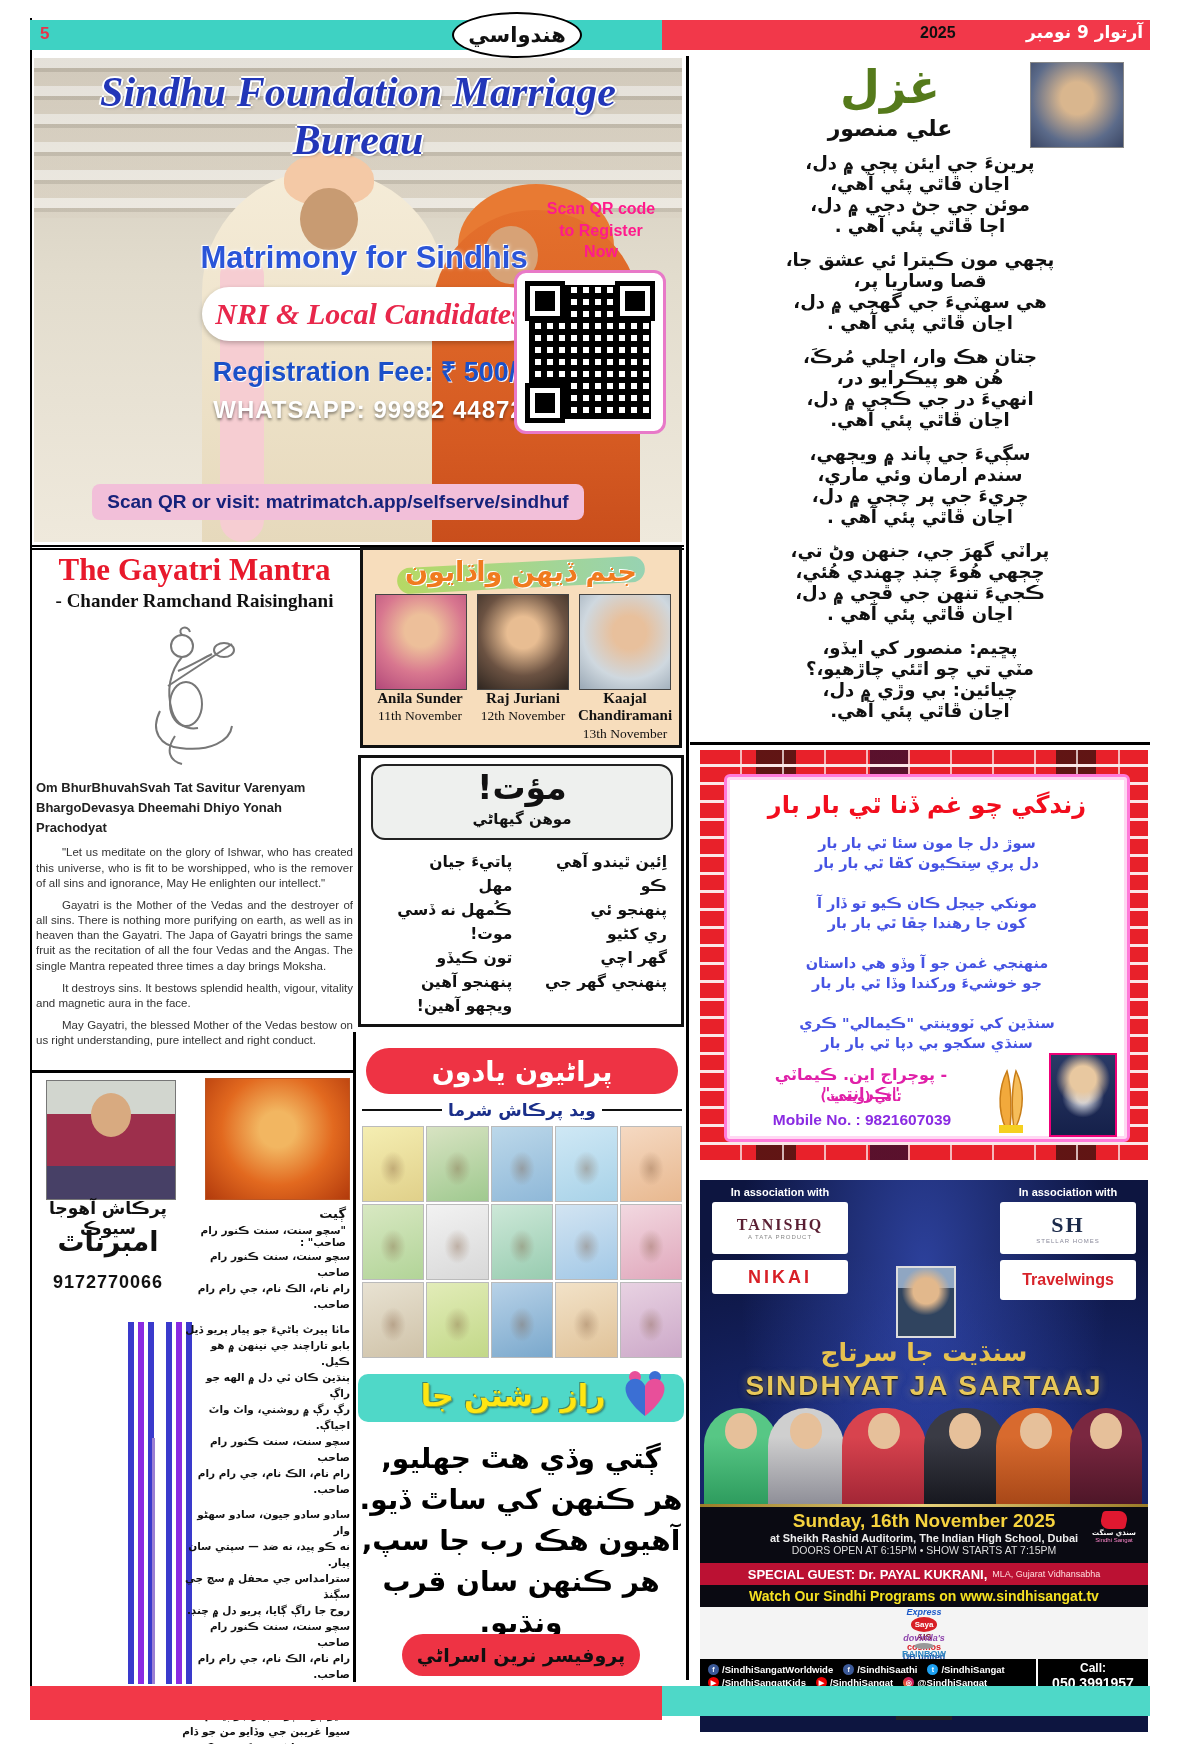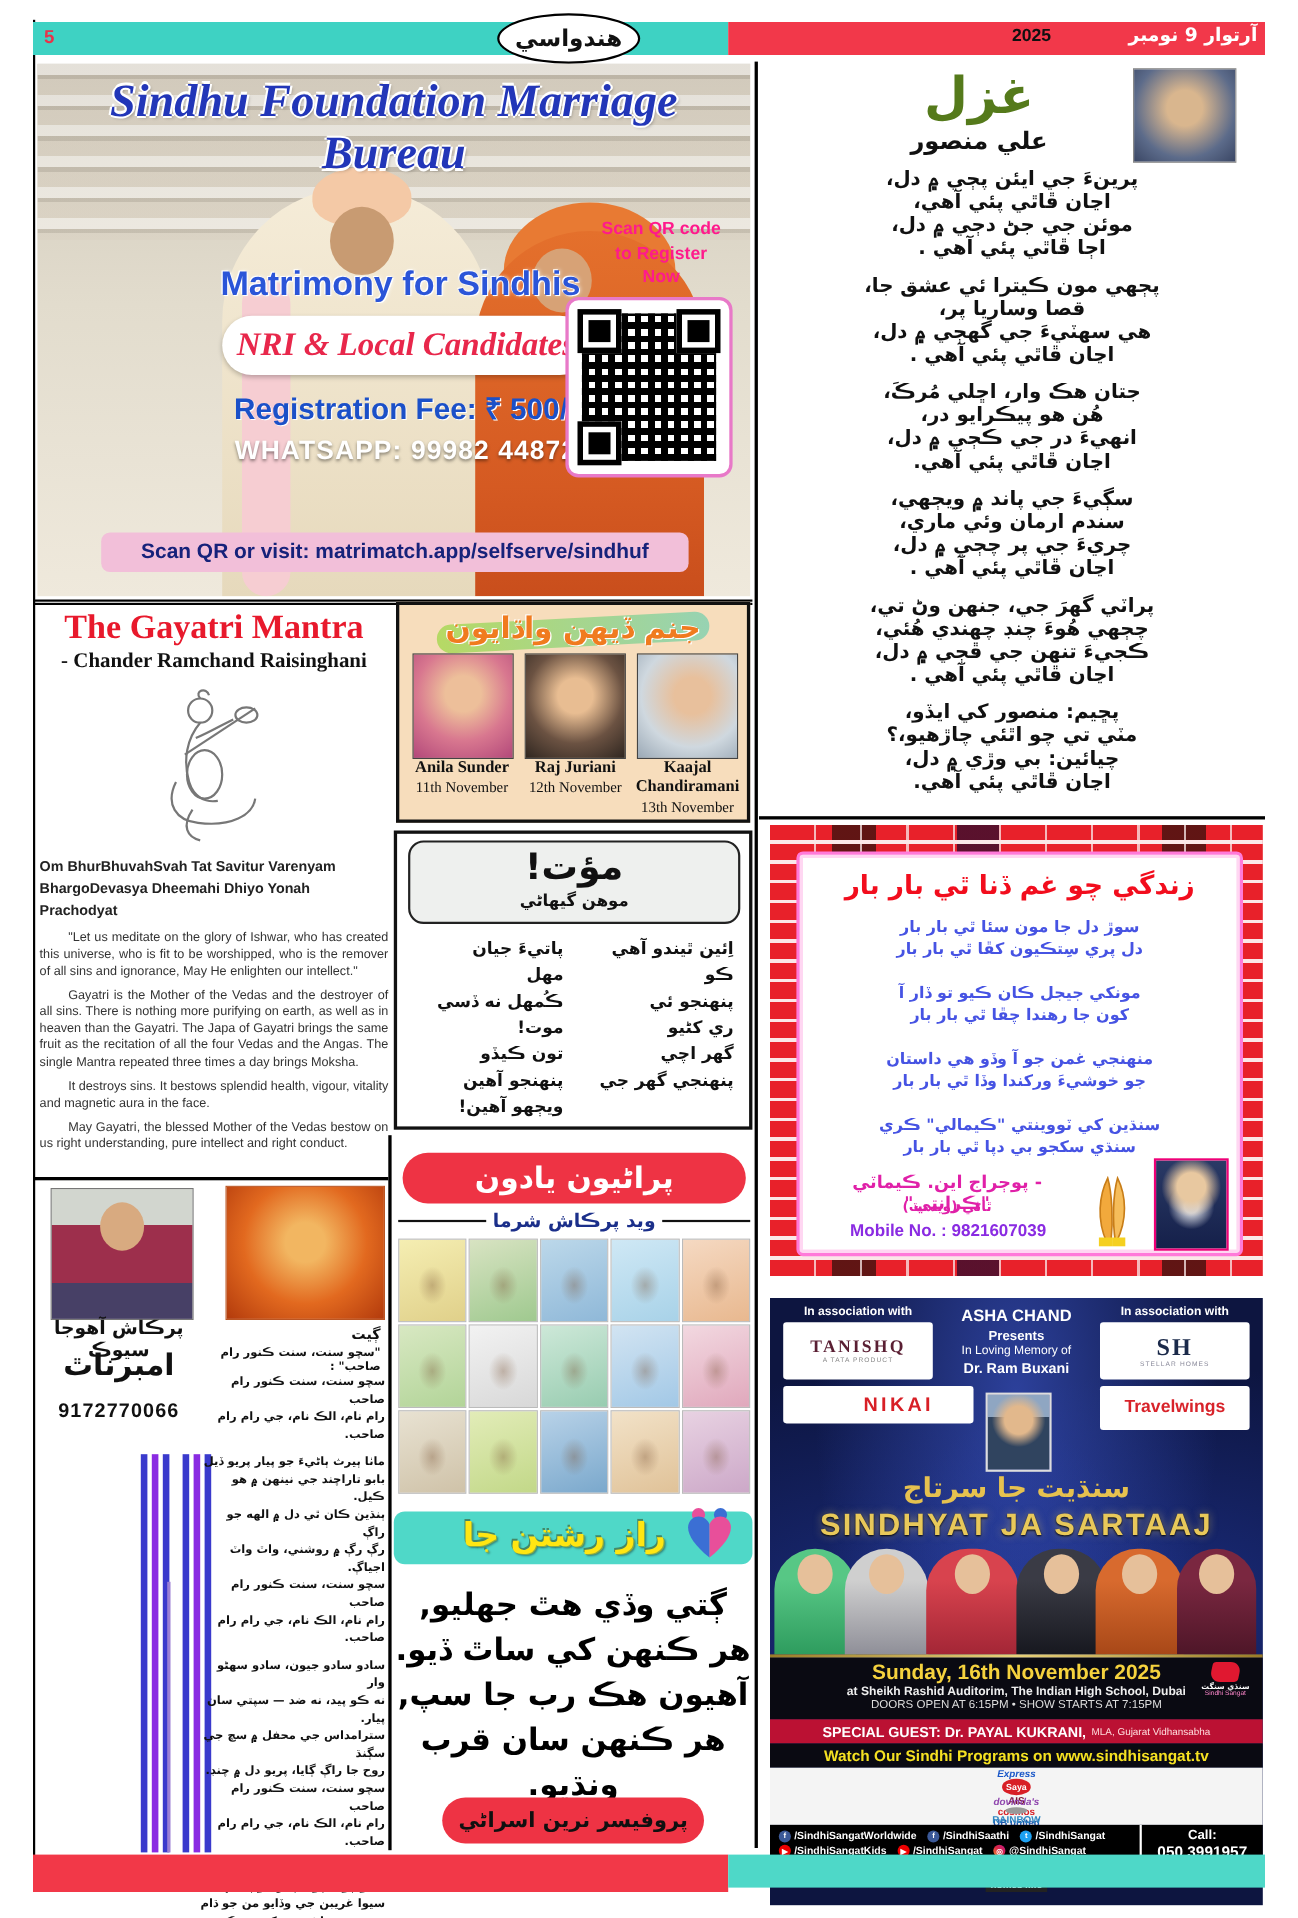--- a/index.html
+++ b/index.html
@@ -55,21 +55,21 @@
          text-shadow:1px 1px 0 #fff;}
   #m-wa{left:110px;top:338px;width:450px;font-size:24px;font-weight:800;color:#fff;letter-spacing:1px;
         text-shadow:0 2px 3px rgba(0,0,0,.45);}
   #m-scan{left:492px;top:140px;width:150px;font-size:16px;font-weight:800;color:#ff1a8c;line-height:1.35;}
   #m-qr{left:480px;top:212px;width:146px;height:158px;background:#fff;border:3px solid #e879c8;border-radius:12px;}
   .qr-pat{position:absolute;left:12px;top:12px;right:12px;bottom:12px;
           background-image:repeating-linear-gradient(0deg,#000 0 6px,transparent 6px 12px),
                            repeating-linear-gradient(90deg,#000 0 6px,#fff 6px 12px);}
   .fdr{position:absolute;width:30px;height:30px;border:5px solid #000;background:#fff;}
   .fdr::after{content:"";position:absolute;inset:5px;background:#000;}
-  #m-strip{left:58px;top:426px;width:534px;height:36px;background:#f2bfd9;border-radius:8px;
+  #m-strip{left:58px;top:426px;width:492px;height:36px;background:#f2bfd9;border-radius:8px;
            display:flex;align-items:center;justify-content:center;font-size:19px;font-weight:bold;color:#16227a;}
 
   
   #gz-title{left:750px;top:60px;width:280px;font-size:46px;font-weight:bold;color:#557a1b;}
   #gz-photo{left:1030px;top:62px;width:92px;height:84px;border:1px solid #888;
             background:radial-gradient(circle at 50% 42%,#d9b68e 24%,#5c6b8a 68%,#3a4664 100%);}
   #gz-author{left:770px;top:116px;width:240px;font-size:22px;font-weight:bold;}
   #gz-poem{left:700px;top:152px;width:440px;font-size:18px;font-weight:600;line-height:21px;}
   #gz-poem .st{margin-bottom:13px;}
 
@@ -182,21 +182,21 @@
   
   #event{left:700px;top:1180px;width:448px;height:552px;color:#fff;overflow:hidden;
          background:radial-gradient(ellipse at 50% 16%,rgba(70,100,230,.55),transparent 58%),
                     radial-gradient(ellipse at 18% 55%,rgba(45,75,205,.4),transparent 55%),
                     radial-gradient(ellipse at 85% 50%,rgba(45,75,205,.4),transparent 55%),#0d1540;}
   .ev-assoc{top:6px;width:140px;font-size:11px;font-weight:bold;text-align:center;}
   .ev-box{background:#fff;border-radius:3px;display:flex;flex-direction:column;align-items:center;justify-content:center;}
   #ev-tanishq{left:12px;top:22px;width:136px;height:52px;}
   #ev-tanishq .lg{font-family:"Liberation Serif",serif;font-size:16px;letter-spacing:2px;color:#5a1f33;font-weight:bold;}
   #ev-tanishq .sub{font-size:6px;color:#888;letter-spacing:1px;}
-  #ev-nikai{left:12px;top:80px;width:136px;height:34px;padding-left:37px;}
+  #ev-nikai{left:12px;top:80px;width:136px;height:34px;}
   #ev-nikai .lg{font-size:18px;font-weight:800;color:#d81f26;letter-spacing:3px;}
   #ev-sh{left:300px;top:22px;width:136px;height:52px;}
   #ev-sh .lg{font-family:"Liberation Serif",serif;font-size:22px;font-weight:bold;color:#1b2a4a;letter-spacing:2px;}
   #ev-sh .sub{font-size:6px;color:#889;letter-spacing:1px;}
   #ev-tw{left:300px;top:80px;width:136px;height:40px;}
   #ev-tw .lg{font-size:16px;font-weight:800;color:#d8232a;}
   #ev-center{left:150px;top:8px;width:148px;text-align:center;line-height:1.25;}
   #ev-asha{font-size:15px;font-weight:800;}
   #ev-presents{font-size:12px;font-weight:bold;}
   #ev-memory{font-size:11px;}
@@ -507,26 +507,20 @@
     <div class="ab ev-box" id="ev-nikai">
       <span class="lg">NIKAI</span>
     </div>
     <div class="ab ev-box" id="ev-sh">
       <span class="lg">SH</span>
       <span class="sub">STELLAR HOMES</span>
     </div>
     <div class="ab ev-box" id="ev-tw">
       <span class="lg">Travelwings</span>
     </div>
-    <div class="ab" id="ev-center">
-      <div id="ev-asha">ASHA CHAND</div>
-      <div id="ev-presents">Presents</div>
-      <div id="ev-memory">In Loving Memory of</div>
-      <div id="ev-buxani">Dr. Ram Buxani</div>
-    </div>
     <div class="ab" id="ev-photo"></div>
     <div class="ab c sd rtl" id="ev-title-sd">سنڌيت جا سرتاج</div>
     <div class="ab c" id="ev-title-en">SINDHYAT JA SARTAAJ</div>
     <div class="ab" id="ev-cast">
       <div class="cp" id="cp1">
           <div class="fc"></div>
         </div>
       <div class="cp" id="cp2">
           <div class="fc"></div>
         </div>

